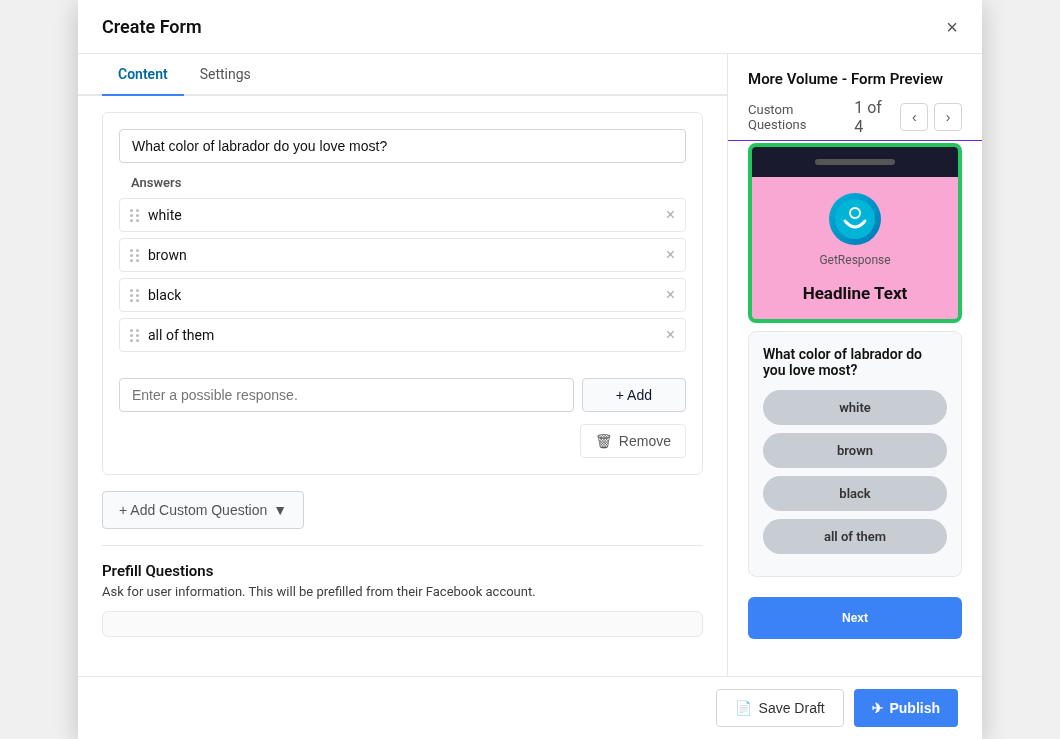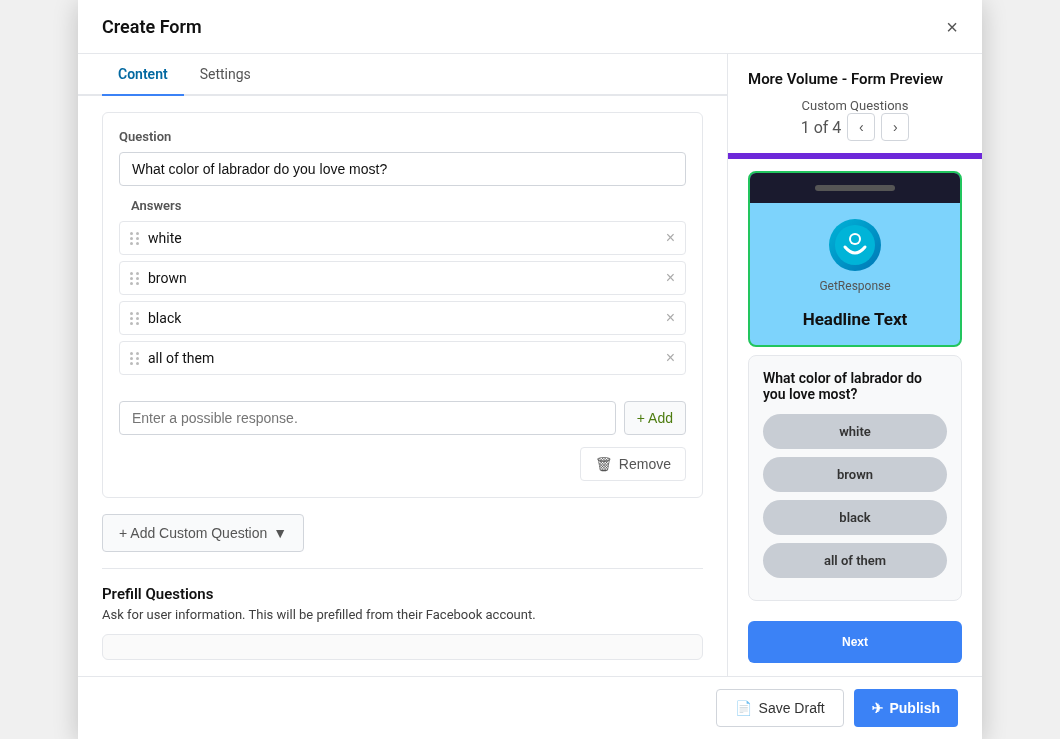--- a/index.html
+++ b/index.html
@@ -133,26 +133,26 @@
     }
     .add-input {
       flex: 1;
       padding: 8px 12px;
       border: 1px solid #d1d5db;
       border-radius: 4px;
       font-size: 14px;
       color: #aaa;
     }
     .add-btn {
-      padding: 8px 12px;
+      padding: 8px 33px;
       border: 1px solid #d1d5db;
       border-radius: 4px;
       background: #f9fafb;
       font-size: 14px;
-      color: #4d7c0f;
+      color: #0f172a;
       cursor: pointer;
       display: flex;
       align-items: center;
       gap: 4px;
     }
     .remove-section-row {
       display: flex;
       justify-content: flex-end;
       margin-top: 12px;
     }
@@ -204,34 +204,33 @@
       background: #fafafa;
     }
     
     .right-panel {
       flex: 1;
       display: flex;
       flex-direction: column;
       padding: 0;
     }
     .preview-header {
-      padding: 16px 20px 12px;
-      border-bottom: 6px solid #6d28d9;
+      padding: 16px 20px 4px;
+      border-bottom: 1px solid #6d28d9;
     }
     .preview-title {
       font-size: 15px;
       font-weight: 600;
       color: #111;
       margin-bottom: 10px;
     }
     .preview-nav {
       display: flex;
       align-items: center;
       justify-content: space-between;
-      flex-direction: column;
     }
     .custom-questions-label {
       font-size: 13px;
       color: #555;
     }
     .nav-controls {
       display: flex;
       align-items: center;
       gap: 6px;
     }
@@ -251,25 +250,25 @@
       cursor: pointer;
       color: #555;
       font-size: 14px;
     }
     .preview-content {
       flex: 1;
       overflow-y: auto;
       padding: 0 20px 16px;
     }
     .form-card {
-      background: #7dd3fc;
+      background: #f9a8d4;
       border-radius: 8px;
-      border: 2px solid #22c55e;
+      border: 4px solid #22c55e;
       overflow: hidden;
-      margin-top: 12px;
+      margin-top: 2px;
     }
     .form-card-header {
       background: #1a1a2e;
       padding: 12px;
       text-align: center;
     }
     .form-card-header-bar {
       width: 80px;
       height: 6px;
       background: #555;
@@ -401,21 +400,20 @@
         <div class="tab active">
           <span>Content</span>
         </div>
         <div class="tab">
           <span>Settings</span>
         </div>
       </div>
 
       <div class="left-content">
         <div class="form-section">
-          <div class="section-label">Question</div>
           <input class="question-input" value="What color of labrador do you love most?" style="">
 
           <div class="answers-label">Answers</div>
 
           
           <div class="answer-row">
             <span class="drag-icon">
               <span class="drag-dot"></span>
                 <span class="drag-dot"></span>
               <span class="drag-dot"></span>

